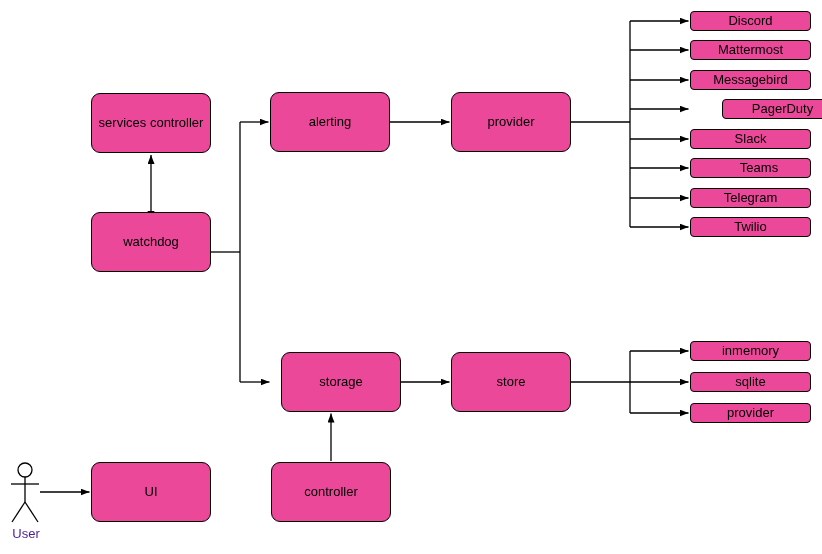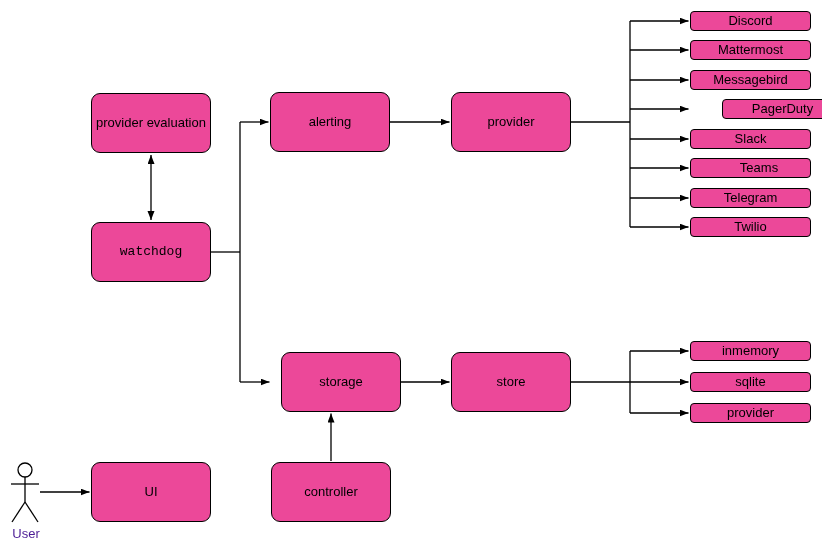--- a/index.html
+++ b/index.html
@@ -104,27 +104,27 @@
       <g>
         <circle cx="25" cy="470" r="7" fill="#ffffff"></circle>
         <path d="M25,477 L25,502"></path>
         <path d="M11,484 L39,484"></path>
         <path d="M25,502 L12,522"></path>
         <path d="M25,502 L38,522"></path>
       </g>
     </g>
   </svg>
 
-  <div class="node big" style="left:91px; top:93px;">provider evaluation</div>
+  <div class="node big" style="left:91px; top:93px;">services controller</div>
 
   <div class="node big" style="left:270px; top:92px;">alerting</div>
 
   <div class="node big" style="left:451px; top:92px;">provider</div>
 
-  <div class="node big" style="left:91px; top:222px;font-family:Liberation Mono, monospace;">watchdog</div>
+  <div class="node big" style="left:91px; top:212px;">watchdog</div>
 
   <div class="node big" style="left:281px; top:352px;">storage</div>
 
   <div class="node big" style="left:451px; top:352px;">store</div>
 
   <div class="node big" style="left:91px; top:462px;">UI</div>
 
   <div class="node big" style="left:271px; top:462px;">controller</div>
 
   <div class="node small" style="left:690px; top:11px;">Discord</div>

